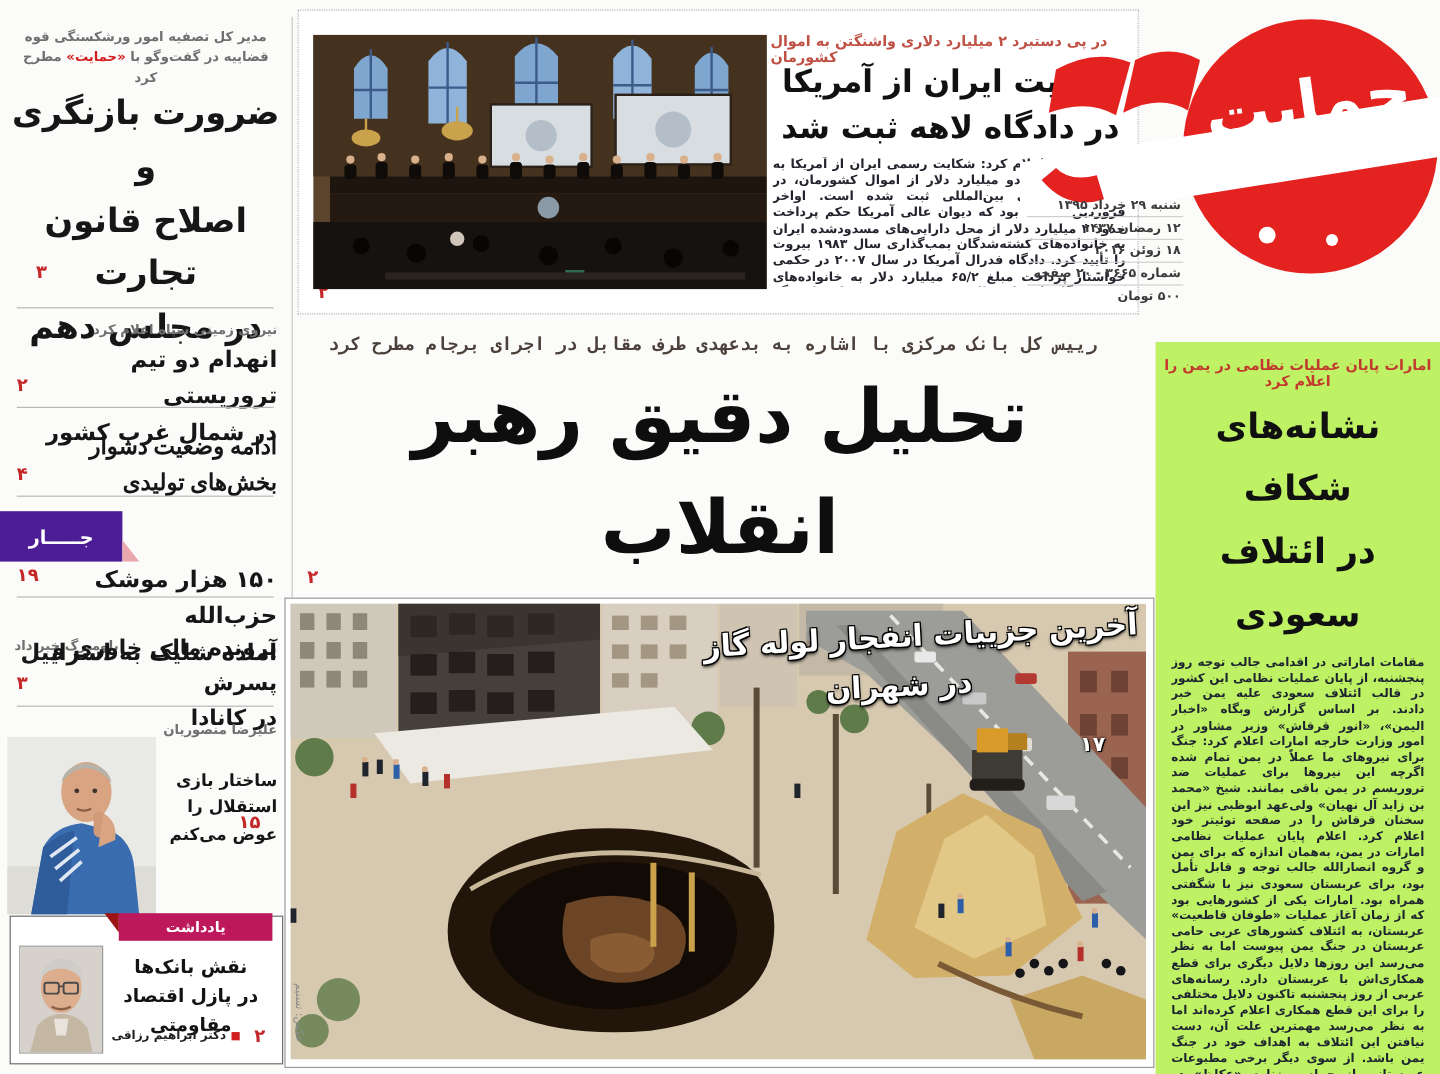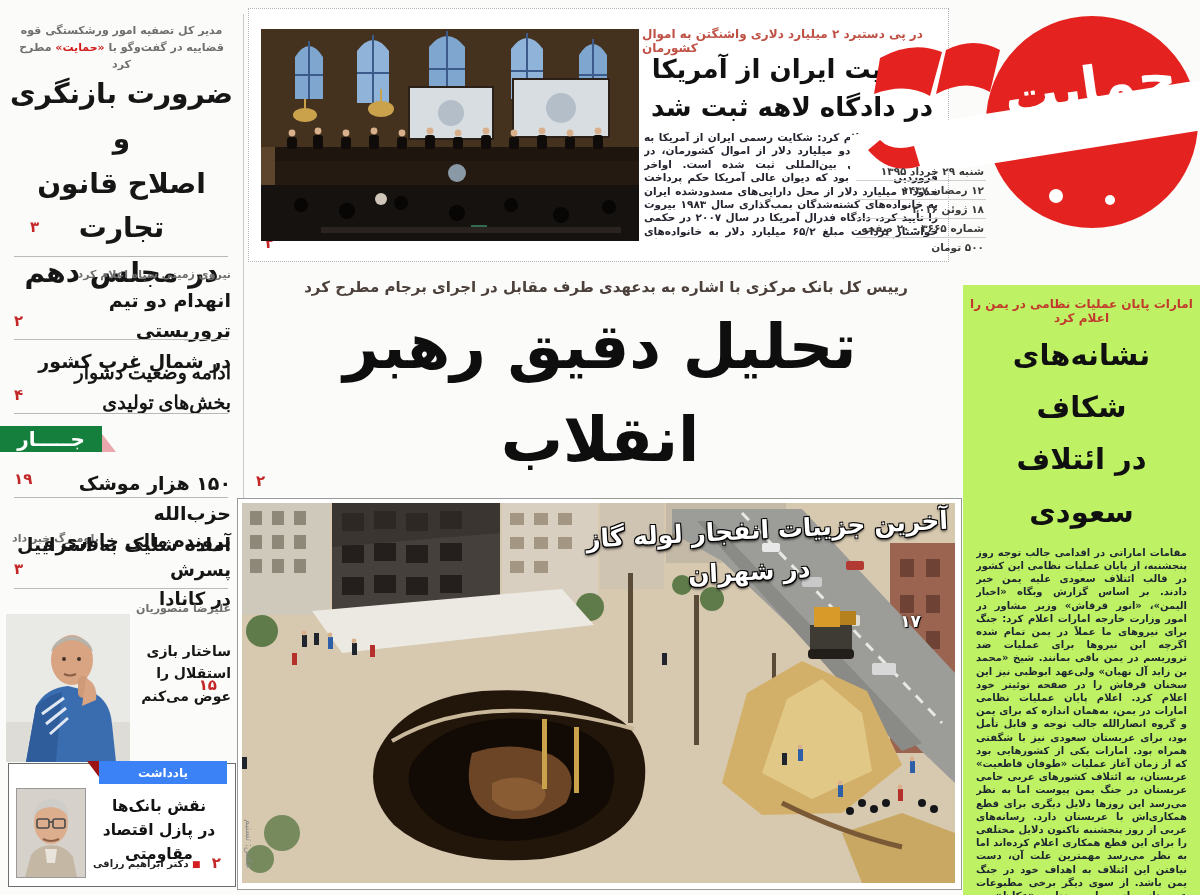--- a/index.html
+++ b/index.html
@@ -15,22 +15,22 @@
 
   
   .vrule{position:absolute;width:1px;background:#c9c9c9;}
   .sb-div{position:absolute;left:14px;width:214px;height:1px;background:#b9b9b9;}
 
   
   .sb-kicker{color:#6f6f6f;font-size:11px;font-weight:bold;line-height:1.55;text-align:center;}
   .sb-kicker .brand{color:#d21e1e;}
   .sb-title{color:#161616;font-weight:bold;text-align:center;line-height:1.6;}
   .stamp{
-    position:absolute;left:0;top:426px;width:102px;height:26px;background:#15803d;
-    color:#fff;font-weight:bold;font-size:20px;display:flex;align-items:center;justify-content:center;
+    position:absolute;left:0;top:426px;width:102px;height:42px;background:#4c1d95;
+    color:#fff;font-weight:bold;font-size:16px;display:flex;align-items:center;justify-content:center;
     z-index:0;
   }
   .stamp:after{
     content:"";position:absolute;right:-14px;bottom:0;
     border-left:14px solid #eaa7ae;border-top:18px solid transparent;
   }
 
   
   .dotted-box{
     position:absolute;left:248px;top:8px;width:699px;height:252px;
@@ -88,21 +88,21 @@
     padding:3px 2px 3px 0;text-align:right;
   }
   .date-row:last-child{border-bottom:none;}
 
   
   .note-box{
     position:absolute;left:8px;top:763px;width:226px;height:122px;
     border:1px solid #6d6d6d;background:#fff;
   }
   .note-tab{
-    position:absolute;top:-3px;right:8px;width:128px;height:23px;background:#3b82f6;
+    position:absolute;top:-3px;right:8px;width:128px;height:23px;background:#be185d;
     color:#fff;font-size:12px;font-weight:bold;display:flex;align-items:center;justify-content:center;
   }
   .note-tab:after{
     content:"";position:absolute;left:-12px;top:0;
     border-right:12px solid #9c1414;border-bottom:16px solid transparent;
   }
   .note-title{
     position:absolute;top:30px;right:8px;left:82px;
     color:#131313;font-size:15.5px;font-weight:bold;text-align:center;line-height:1.55;
   }
@@ -277,21 +277,21 @@
         <circle cx="250" cy="176" r="7"></circle>
         <circle cx="300" cy="186" r="8"></circle>
       <circle cx="348" cy="178" r="7"></circle>
     </g>
     <circle cx="120" cy="170" r="6" fill="#cfc5b8"></circle>
     <rect x="210" y="196" width="16" height="6" fill="#2e6b4f"></rect>
     <rect x="60" y="198" width="300" height="6" fill="#2a2320"></rect>
   </svg>
 </div>
 
-<div class="abs lead-kicker" style="left:256px;top:278px;width:700px;">رییس کل بانک مرکزی با اشاره به بدعهدی طرف مقابل در اجرای برجام مطرح کرد</div>
+<div class="abs lead-kicker" style="left:244px;top:278px;width:700px;font-family:Liberation Mono, monospace;">رییس کل بانک مرکزی با اشاره به بدعهدی طرف مقابل در اجرای برجام مطرح کرد</div>
 <div class="abs lead-title pre" style="left:245px;top:300px;width:710px;">تحلیل دقیق رهبر انقلاب
 درباره برداشته نشدن تحریم‌ها</div>
 <div class="abs pagenum" style="left:256px;top:472px;">۲</div>
 
 <div class="photo-frame">
   <svg width="713" height="380" viewBox="0 0 713 380">
     <rect width="713" height="380" fill="#d7c9b0"></rect>
 
     <rect x="0" y="0" width="88" height="112" fill="#cfc9bc"></rect>
     <g fill="#8e8878">

